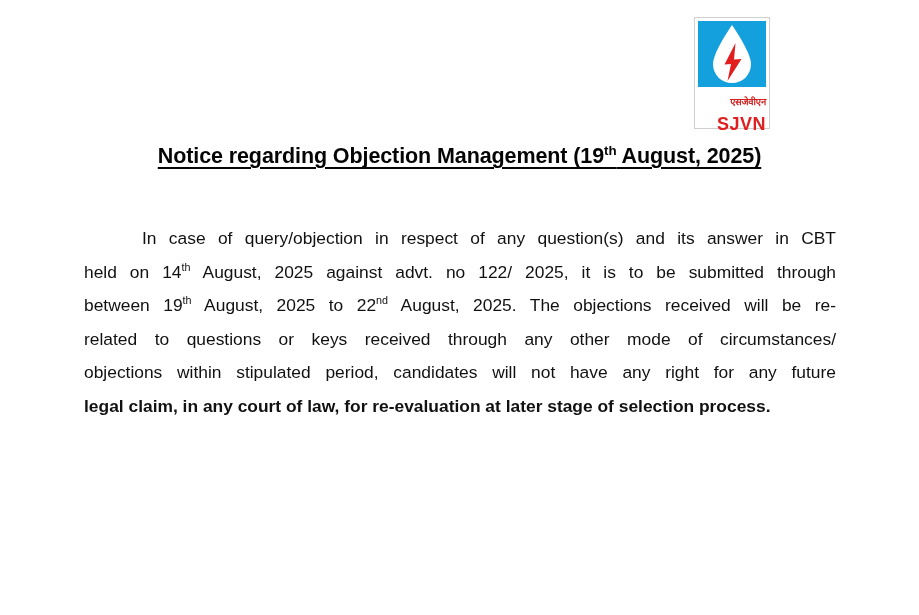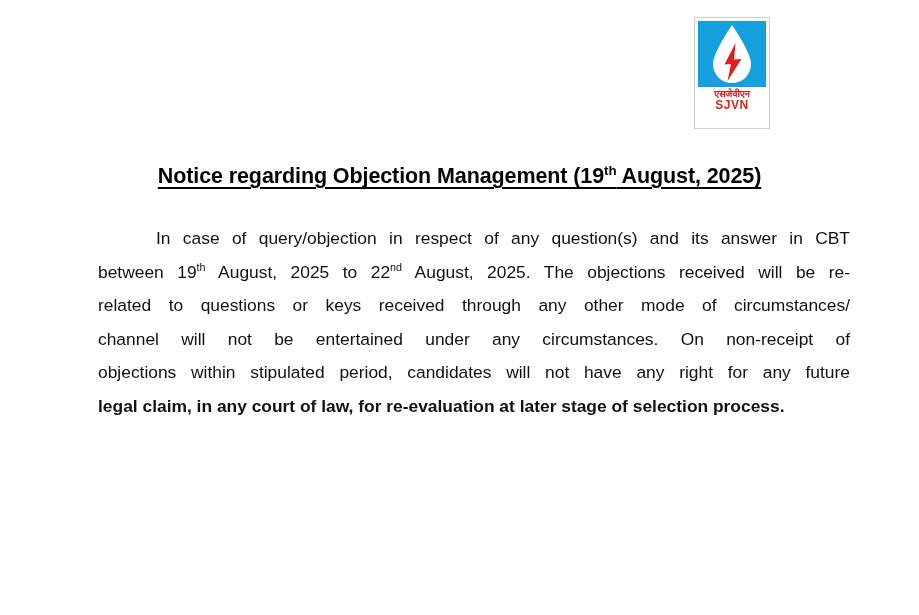--- a/index.html
+++ b/index.html
@@ -26,54 +26,55 @@
     background: #ffffff;
     border: 1px solid #cfcfcf;
     box-sizing: border-box;
     padding: 3px;
   }
   .logo-inner {
     width: 100%;
     height: 100%;
     display: flex;
     flex-direction: column;
-    align-items: center;
+    align-items: flex-end;
+    gap: 8px;
   }
   .logo-mark {
     width: 68px;
     height: 66px;
     position: relative;
     flex: 0 0 auto;
   }
   .logo-mark svg { display: block; }
   .logo-hindi {
     font-family: "DejaVu Sans", sans-serif;
     font-size: 9.5px;
     font-weight: 700;
     color: #d32020;
     line-height: 1.1;
     margin-top: 2px;
     letter-spacing: -0.2px;
     white-space: nowrap;
   }
   .logo-sjvn {
     font-family: "Liberation Sans", sans-serif;
-    font-size: 12px;
+    font-size: 18px;
     font-weight: 700;
     color: #e02020;
     line-height: 1;
     letter-spacing: 0.5px;
     margin-top: 0px;
   }
 
   
   .doc-title {
     position: absolute;
     left: 0;
-    top: 164px;
+    top: 144px;
     width: 919px;
     text-align: center;
     font-size: 21.5px;
     font-weight: 700;
     letter-spacing: -0.1px;
     color: #050505;
   }
   .doc-title .u {
     text-decoration: underline;
     text-underline-offset: 4px;
@@ -87,21 +88,20 @@
 
   
   .body-text {
     position: absolute;
     left: 84px;
     top: 222px;
     width: 752px;
     font-size: 17.4px;
     line-height: 33.6px;
     color: #111111;
-    margin-left: 14px;
   }
   .body-text p {
     margin: 0;
     text-align: justify;
     text-justify: inter-word;
   }
   
   .jline {
     display: block;
     text-align: justify;
@@ -133,19 +133,19 @@
   </div>
 </div>
 
 <div class="doc-title">
   <span class="u"><span>Notice regarding Objection Management (19</span><sup>th</sup><span> August, 2025)</span></span>
 </div>
 
 <div class="body-text">
   <p id="notice-paragraph">
       <span class="jline loose" style="text-indent: 58px;">In case of query/objection in respect of any question(s) and its answer in CBT</span>
+      <span class="jline loose">held on 14<sup>th</sup> August, 2025 against advt. no 122/ 2025, it is to be submitted through</span>
       <span class="jline loose">between 19<sup>th</sup> August, 2025 to 22<sup>nd</sup> August, 2025. The objections received will be re-</span>
       <span class="jline loose">related to questions or keys received through any other mode of circumstances/</span>
-      <span class="jline loose">channel will not be entertained under any circumstances. On non-receipt of</span>
       <span class="jline loose">objections within stipulated period, candidates will not have any right for any future</span>
       <span class="jline last">legal claim, in any court of law, for re-evaluation at later stage of selection process.</span>
     </p>
 </div>
 
 </body></html>

